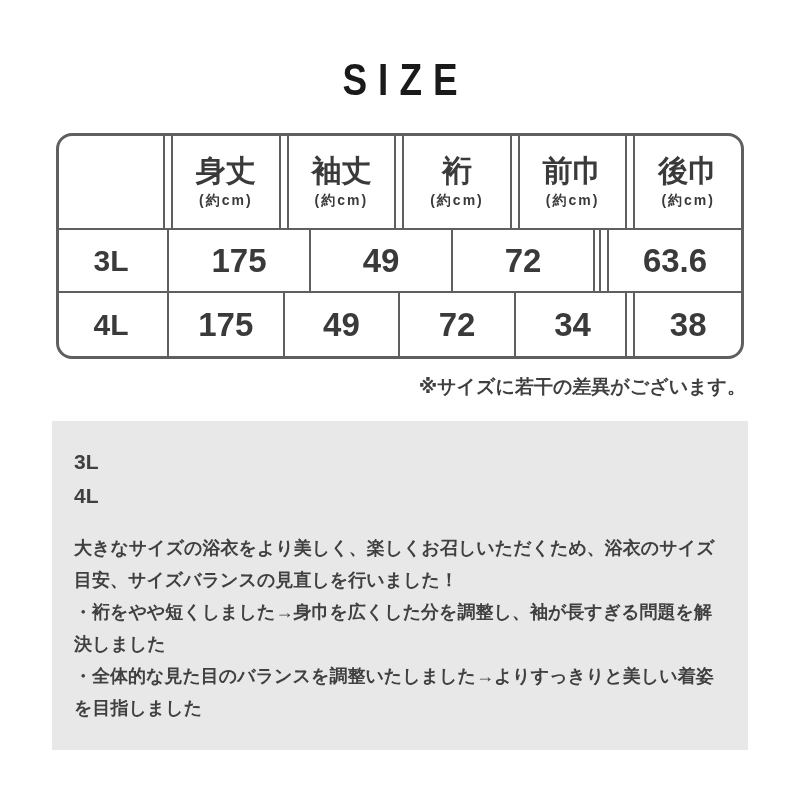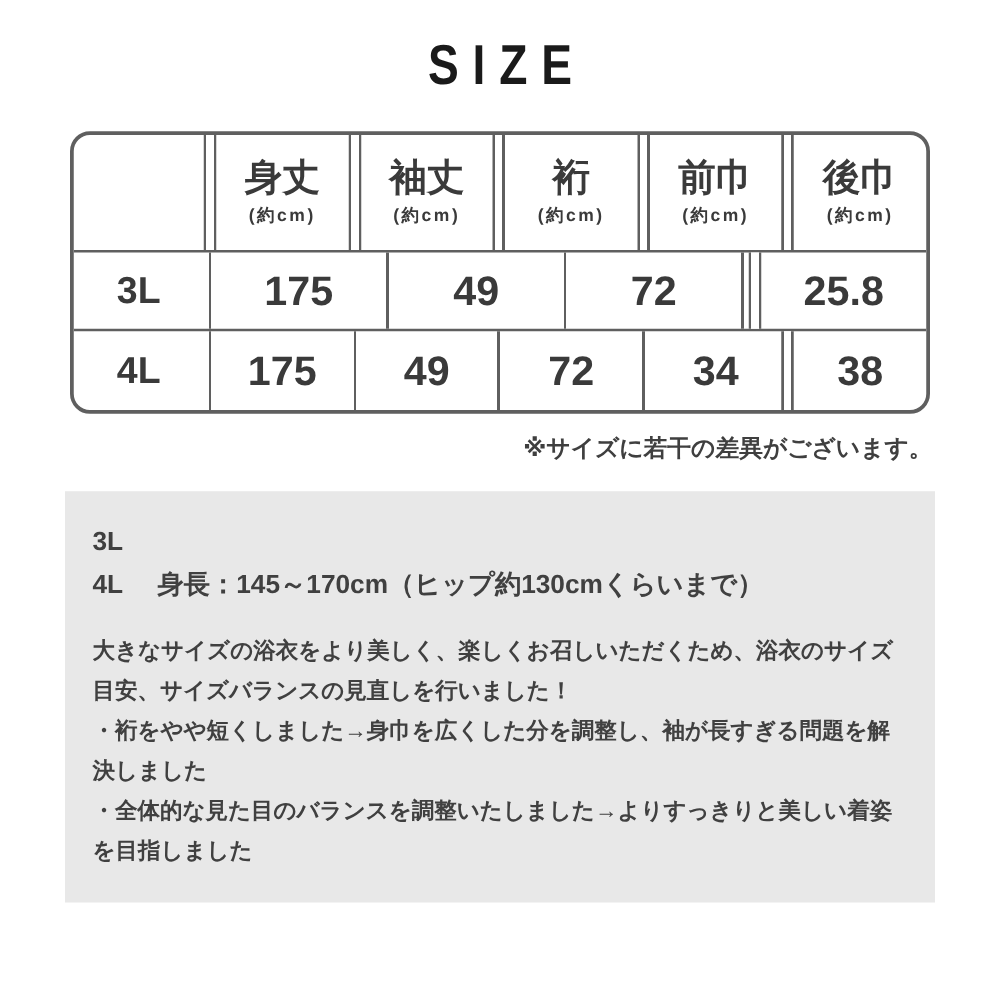--- a/index.html
+++ b/index.html
@@ -5,21 +5,21 @@
   :root{
     --ink:#1a1a1a;
     --table-text:#3a3a3a;
     --line:#5f5f5f;
     --box-bg:#e8e8e8;
     --body-text:#404040;
   }
   *{margin:0;padding:0;box-sizing:border-box;}
   html,body{width:800px;height:800px;background:#ffffff;
     font-family:"Liberation Sans","DejaVu Sans",sans-serif;}
-  .page{width:800px;height:800px;overflow:hidden;padding-top:26px;}
+  .page{width:800px;height:800px;overflow:hidden;padding-top:54px;}
 
   
   .title{
     text-align:center;
     font-size:45px;
     font-weight:bold;
     letter-spacing:0.30em;
     padding-left:0.30em; 
     color:var(--ink);
     transform:scaleX(0.82);
@@ -156,21 +156,21 @@
       <div class="cell">
         <span class="num">49</span>
       </div>
       <div class="vdiv single"></div>
       <div class="cell">
         <span class="num">72</span>
       </div>
       <div class="vdiv single"></div>
       <div class="vdiv double"></div>
       <div class="cell">
-        <span class="num">25.8</span>
+        <span class="num">63.6</span>
       </div>
     </div>
 
     <div class="trow body">
       <div class="cell labelcol">
         <span class="rowlabel">4L</span>
       </div>
       <div class="vdiv single"></div>
       <div class="cell">
         <span class="num">175</span>
@@ -197,21 +197,20 @@
 
   <div class="note">※サイズに若干の差異がございます。</div>
 
   <div class="infobox">
 
     <div class="sizeline">
       <span class="sz">3L</span>
     </div>
     <div class="sizeline">
       <span class="sz">4L</span>
-      <span>身長：145～170cm（ヒップ約130cmくらいまで）</span>
     </div>
 
     <div class="desc">
       <p>大きなサイズの浴衣をより美しく、楽しくお召しいただくため、浴衣のサイズ目安、サイズバランスの見直しを行いました！</p>
       <p>・裄をやや短くしました→身巾を広くした分を調整し、袖が長すぎる問題を解決しました</p>
       <p>・全体的な見た目のバランスを調整いたしました→よりすっきりと美しい着姿を目指しました</p>
     </div>
 
   </div>
 

